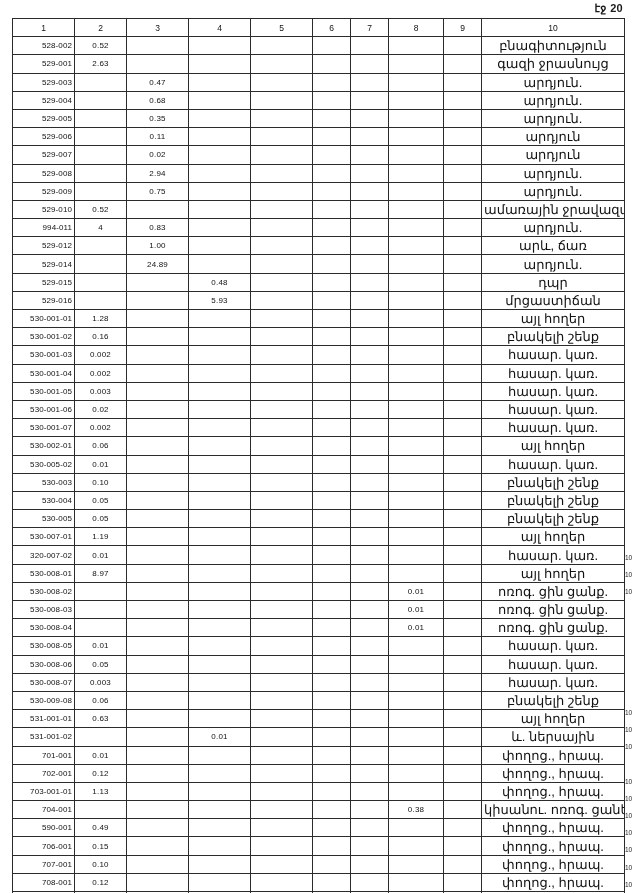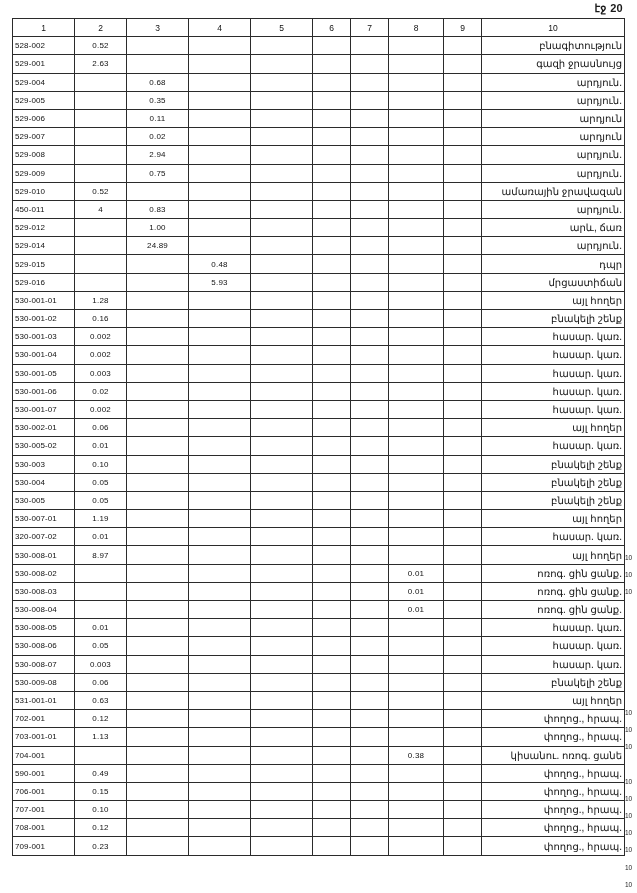--- a/index.html
+++ b/index.html
@@ -68,29 +68,29 @@
     text-align: center;
     font-size: 8.5px;
     height: 16px;
   }
   .num {
     text-align: center;
     font-size: 8px;
     letter-spacing: 0.2px;
   }
   .code {
-    text-align: left;
+    text-align: right;
     padding-left: 4px;
     font-size: 8px;
     letter-spacing: 0.1px;
   }
   .desc {
-    text-align: right;
+    text-align: center;
     padding-left: 4px;
-    font-size: 10px;
+    font-size: 13px;
   }
   
   .margin-note {
     position: absolute;
     right: 0px;
     font-size: 6.5px;
     color: #222;
     text-align: left;
     width: 12px;
   }
@@ -154,20 +154,32 @@
             <td class="num"></td>
             <td class="num"></td>
             <td class="num"></td>
             <td class="num"></td>
             <td class="num"></td>
             <td class="num"></td>
             <td class="num"></td>
             <td class="desc">գազի ջրասնույց</td>
           </tr>
           <tr>
+            <td class="code">529-003</td>
+            <td class="num"></td>
+            <td class="num">0.47</td>
+            <td class="num"></td>
+            <td class="num"></td>
+            <td class="num"></td>
+            <td class="num"></td>
+            <td class="num"></td>
+            <td class="num"></td>
+            <td class="desc">արդյուն.</td>
+          </tr>
+          <tr>
             <td class="code">529-004</td>
             <td class="num"></td>
             <td class="num">0.68</td>
             <td class="num"></td>
             <td class="num"></td>
             <td class="num"></td>
             <td class="num"></td>
             <td class="num"></td>
             <td class="num"></td>
             <td class="desc">արդյուն.</td>
@@ -238,21 +250,21 @@
             <td class="num"></td>
             <td class="num"></td>
             <td class="num"></td>
             <td class="num"></td>
             <td class="num"></td>
             <td class="num"></td>
             <td class="num"></td>
             <td class="desc">ամառային ջրավազան</td>
           </tr>
           <tr>
-            <td class="code">450-011</td>
+            <td class="code">994-011</td>
             <td class="num">4</td>
             <td class="num">0.83</td>
             <td class="num"></td>
             <td class="num"></td>
             <td class="num"></td>
             <td class="num"></td>
             <td class="num"></td>
             <td class="num"></td>
             <td class="desc">արդյուն.</td>
           </tr>
@@ -572,20 +584,44 @@
             <td class="code">531-001-01</td>
             <td class="num">0.63</td>
             <td class="num"></td>
             <td class="num"></td>
             <td class="num"></td>
             <td class="num"></td>
             <td class="num"></td>
             <td class="num"></td>
             <td class="num"></td>
             <td class="desc">այլ հողեր</td>
+          </tr>
+          <tr>
+            <td class="code">531-001-02</td>
+            <td class="num"></td>
+            <td class="num"></td>
+            <td class="num">0.01</td>
+            <td class="num"></td>
+            <td class="num"></td>
+            <td class="num"></td>
+            <td class="num"></td>
+            <td class="num"></td>
+            <td class="desc">և. ներսային</td>
+          </tr>
+          <tr>
+            <td class="code">701-001</td>
+            <td class="num">0.01</td>
+            <td class="num"></td>
+            <td class="num"></td>
+            <td class="num"></td>
+            <td class="num"></td>
+            <td class="num"></td>
+            <td class="num"></td>
+            <td class="num"></td>
+            <td class="desc">փողոց., հրապ.</td>
           </tr>
           <tr>
             <td class="code">702-001</td>
             <td class="num">0.12</td>
             <td class="num"></td>
             <td class="num"></td>
             <td class="num"></td>
             <td class="num"></td>
             <td class="num"></td>
             <td class="num"></td>

